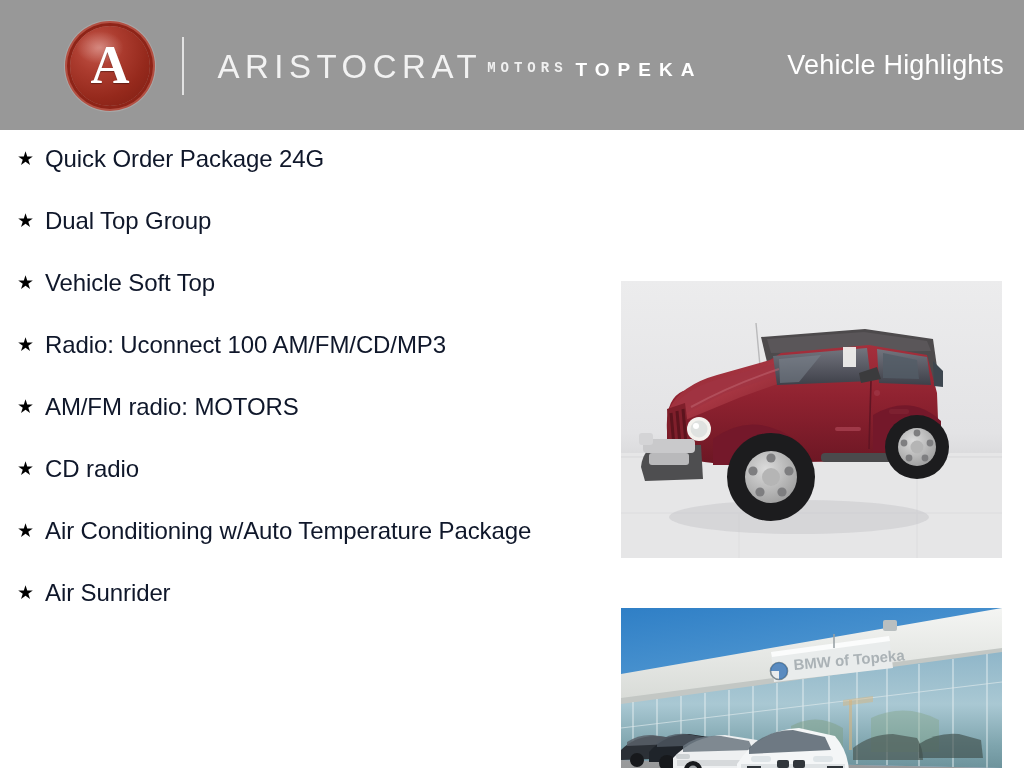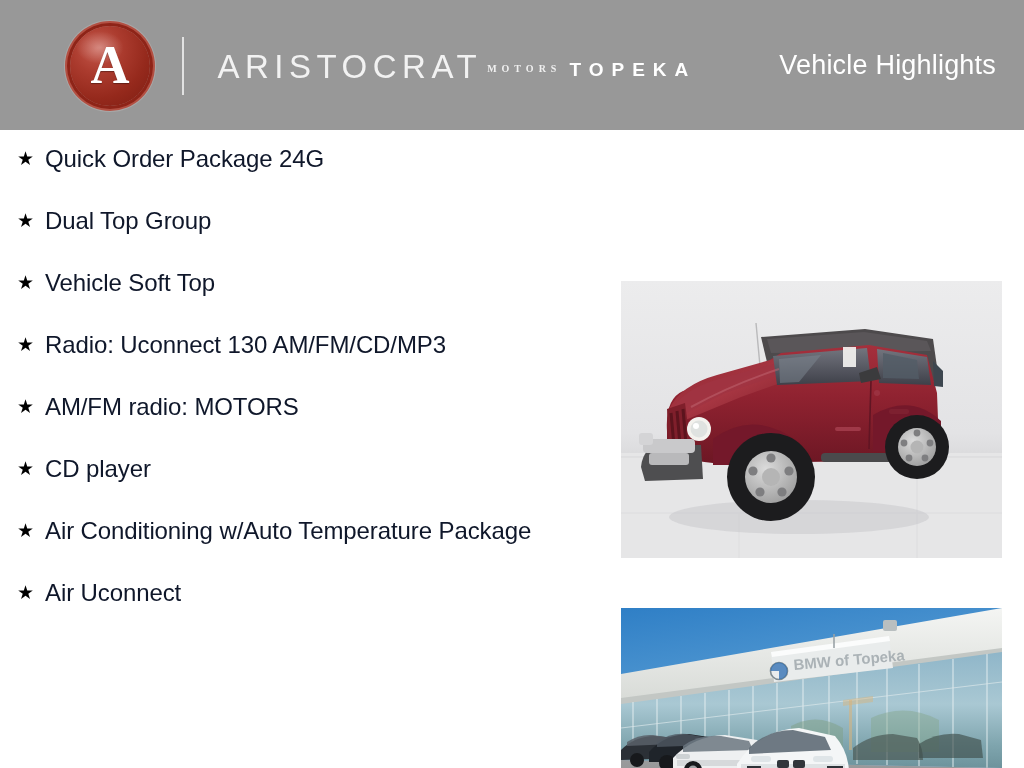--- a/index.html
+++ b/index.html
@@ -90,40 +90,40 @@
   }
   .brand-name {
     font-size: 33px;
     line-height: 1.06;
     font-weight: 400;
     color: #f2f2f2;
     letter-spacing: 5.5px;
     text-indent: 5.5px;
   }
   .brand-sub {
-    font-family: Liberation Serif, serif;
-    font-size: 10px;
+    font-family: Liberation Mono, monospace;
+    font-size: 14px;
     font-weight: 700;
     color: #f0f0f0;
     letter-spacing: 5px;
     text-indent: 5px;
     margin-top: 2px;
   }
   .brand-city {
     font-size: 19px;
     font-weight: 700;
     color: #ffffff;
     letter-spacing: 8px;
     text-indent: 8px;
     margin-top: 5px;
   }
 
   .header-title {
     position: absolute;
-    right: 28px;
+    right: 20px;
     top: 50px;
     font-size: 27px;
     font-weight: 400;
     color: #ffffff;
     letter-spacing: .2px;
     white-space: nowrap;
   }
 
   
   .content {
@@ -230,41 +230,41 @@
         <span class="bullet-text">Dual Top Group</span>
       </li>
 
       <li class="bullet">
         <span class="bullet-star">★</span>
         <span class="bullet-text">Vehicle Soft Top</span>
       </li>
 
       <li class="bullet">
         <span class="bullet-star">★</span>
-        <span class="bullet-text">Radio: Uconnect 130 AM/FM/CD/MP3</span>
+        <span class="bullet-text">Radio: Uconnect 100 AM/FM/CD/MP3</span>
       </li>
 
       <li class="bullet">
         <span class="bullet-star">★</span>
         <span class="bullet-text">AM/FM radio: MOTORS</span>
       </li>
 
       <li class="bullet">
         <span class="bullet-star">★</span>
-        <span class="bullet-text">CD player</span>
+        <span class="bullet-text">CD radio</span>
       </li>
 
       <li class="bullet">
         <span class="bullet-star">★</span>
         <span class="bullet-text">Air Conditioning w/Auto Temperature Package</span>
       </li>
 
       <li class="bullet">
         <span class="bullet-star">★</span>
-        <span class="bullet-text">Air Uconnect</span>
+        <span class="bullet-text">Air Sunrider</span>
       </li>
 
     </ul>
 
     <div class="photo" id="vehicle-photo">
       <svg viewBox="0 0 381 277" preserveAspectRatio="none">
         <defs>
           <linearGradient id="studioBg" x1="0" y1="0" x2="0" y2="1">
             <stop offset="0" stop-color="#ececed"></stop>
             <stop offset="0.55" stop-color="#e3e3e5"></stop>

